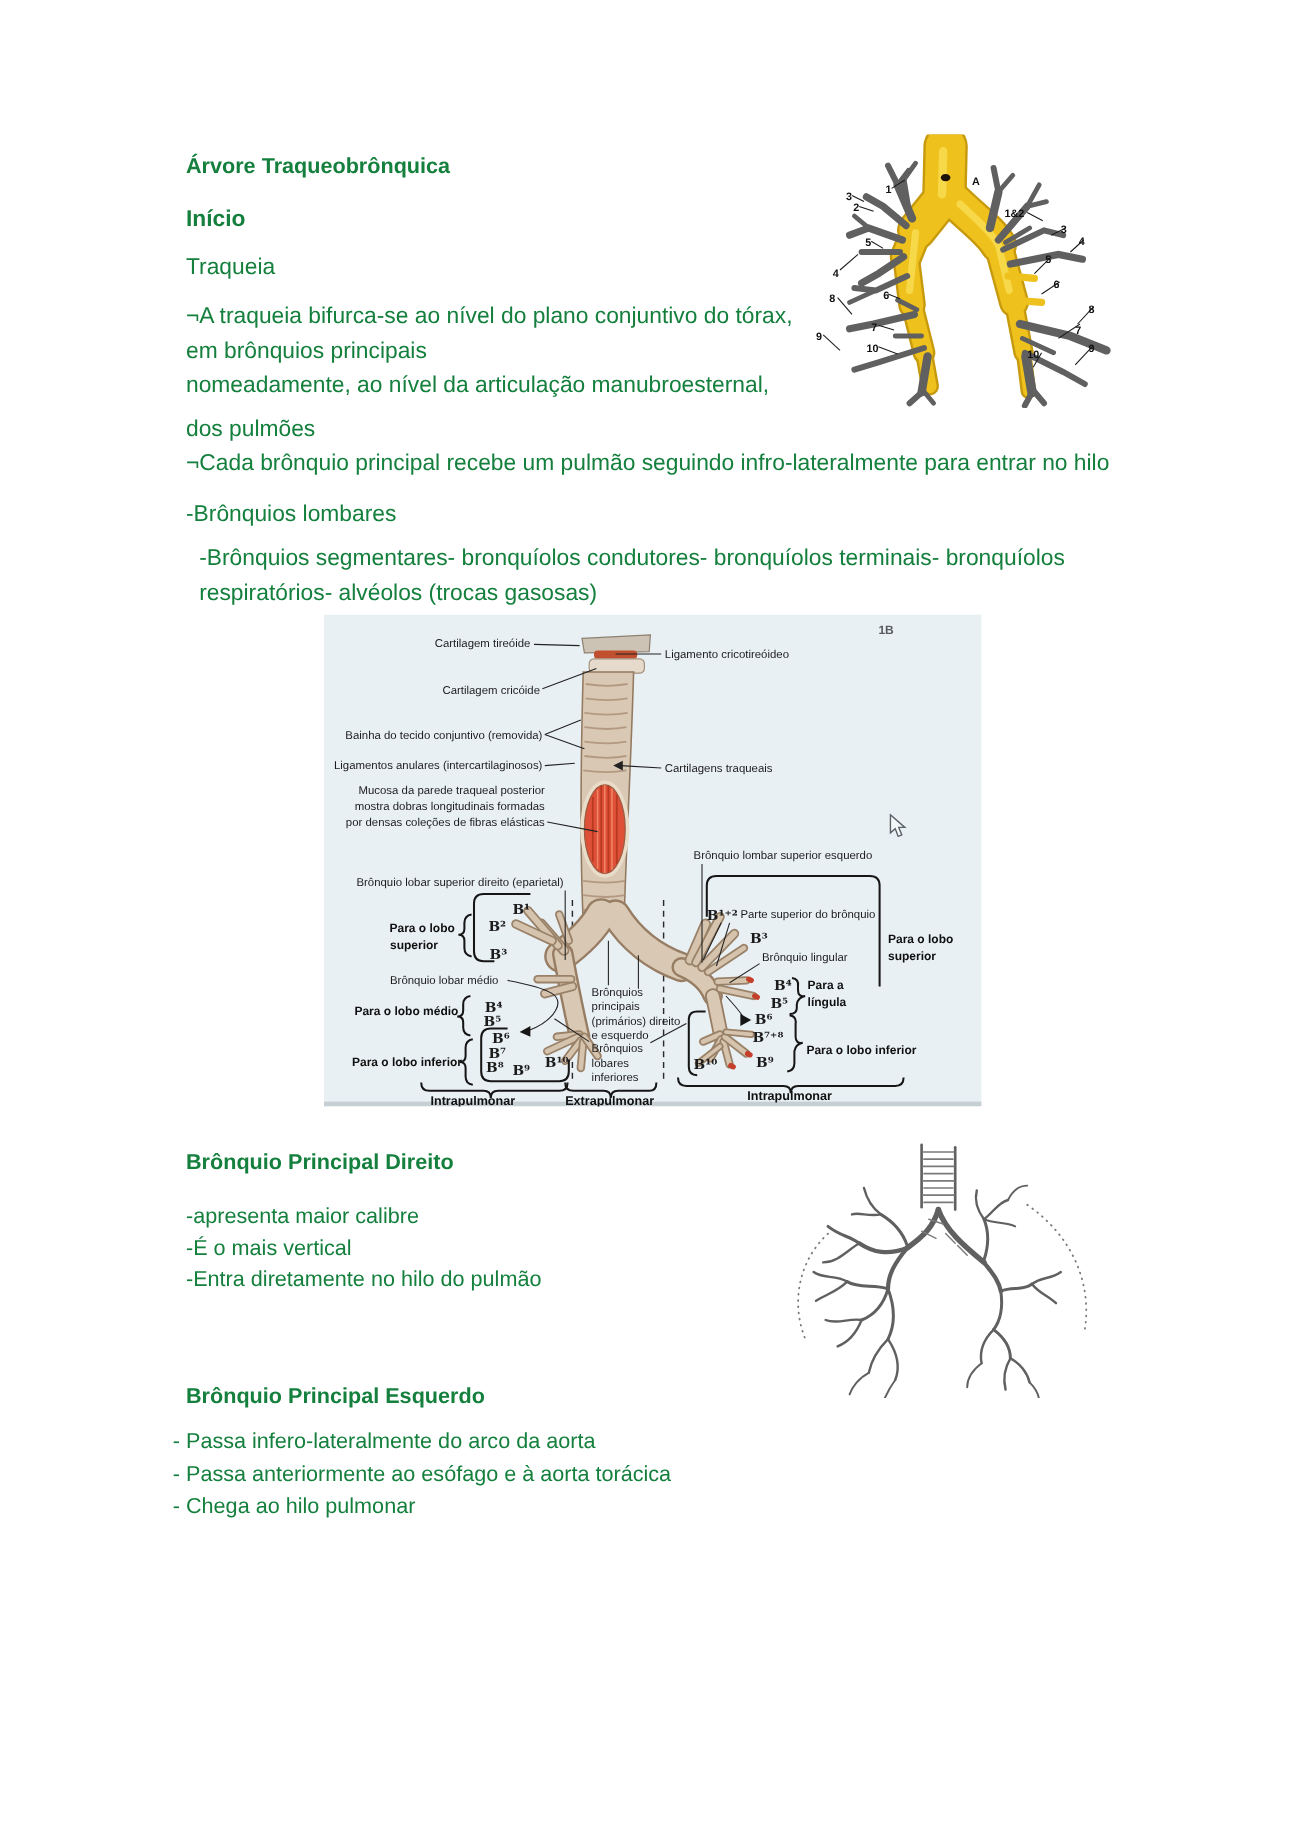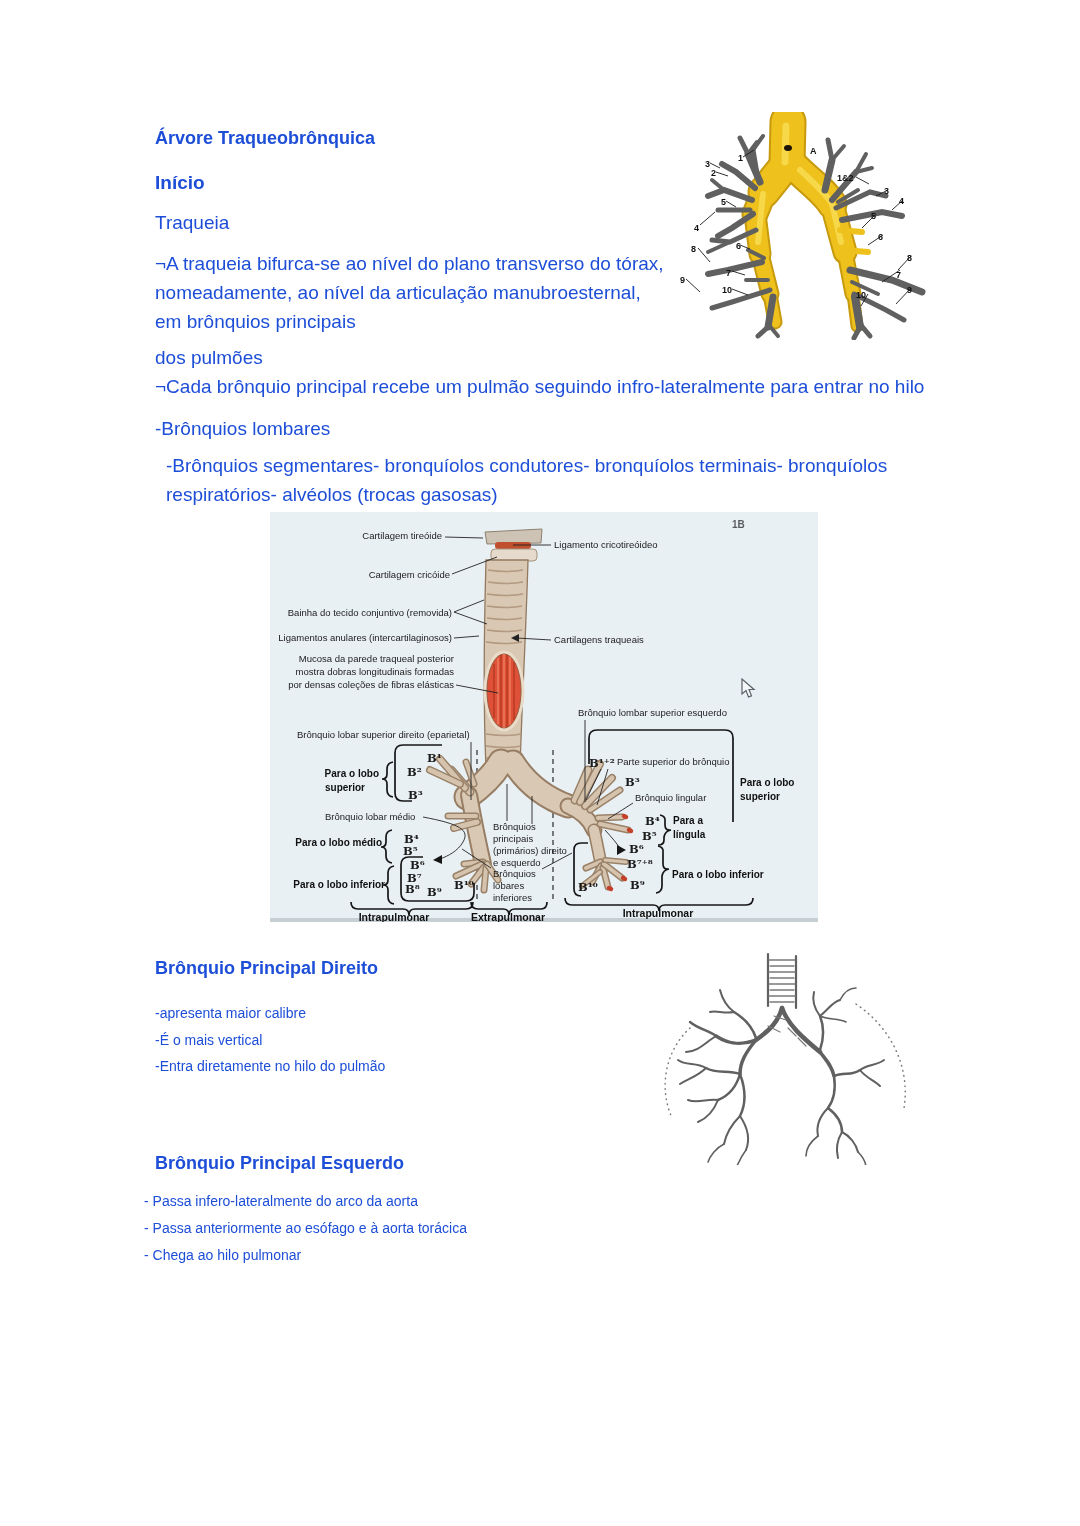--- a/index.html
+++ b/index.html
@@ -1,22 +1,22 @@
 <!DOCTYPE html>
 <html><head>
 <meta charset="utf-8">
 <style>
   html,body{margin:0;padding:0;background:#fff;}
   .page{position:relative;width:928px;height:1526px;background:#ffffff;overflow:hidden;
-        font-family:"Liberation Sans",sans-serif;color:#1d4ed8;border-radius:13px;}
+        font-family:"Liberation Sans",sans-serif;color:#15803d;border-radius:13px;}
   .abs{position:absolute;}
   .t{font-size:19px;line-height:29px;white-space:nowrap;}
   .b{font-weight:bold;}
   .h{font-size:18px;font-weight:bold;white-space:nowrap;}
-  .list{font-size:14px;line-height:26.5px;white-space:nowrap;}
+  .list{font-size:18px;line-height:26.5px;white-space:nowrap;}
   svg text{font-family:"Liberation Sans",sans-serif;fill:#1b1b1b;}
   .lb{font-size:9.5px;}
   .bd{font-size:10px;font-weight:bold;fill:#101010;}
   .zone{font-size:10.5px;font-weight:bold;fill:#101010;text-anchor:middle;}
   .seg{font-family:"DejaVu Serif",serif;font-weight:bold;font-size:11.5px;}
   .end{text-anchor:end;}
   .ln{stroke:#222;stroke-width:0.9;fill:none;}
   .bk{stroke:#161616;stroke-width:1.7;fill:none;}
   .dash{stroke:#2a2a2a;stroke-width:1.2;fill:none;stroke-dasharray:5 4;}
   .ring{stroke:#ab9179;stroke-width:1.5;fill:none;opacity:.85;}
@@ -36,23 +36,23 @@
 </head>
 <body>
 
 <div class="page">
 
   <div class="abs h" style="left:155px;top:128px">Árvore Traqueobrônquica</div>
   <div class="abs t b" style="left:155px;top:168px">Início</div>
   <div class="abs t" style="left:155px;top:208px">Traqueia</div>
 
   <div class="abs t" style="left:155px;top:249px">
-    <div>¬A traqueia bifurca-se ao nível do plano transverso do tórax,</div>
+    <div>¬A traqueia bifurca-se ao nível do plano conjuntivo do tórax,</div>
+    <div>em brônquios principais</div>
     <div>nomeadamente, ao nível da articulação manubroesternal,</div>
-    <div>em brônquios principais</div>
   </div>
 
   <div class="abs t" style="left:155px;top:343px">
     <div>dos pulmões</div>
     <div>¬Cada brônquio principal recebe um pulmão seguindo infro-lateralmente para entrar no hilo</div>
   </div>
 
   <div class="abs t" style="left:155px;top:414px">-Brônquios lombares</div>
 
   <div class="abs t" style="left:166px;top:451px">

